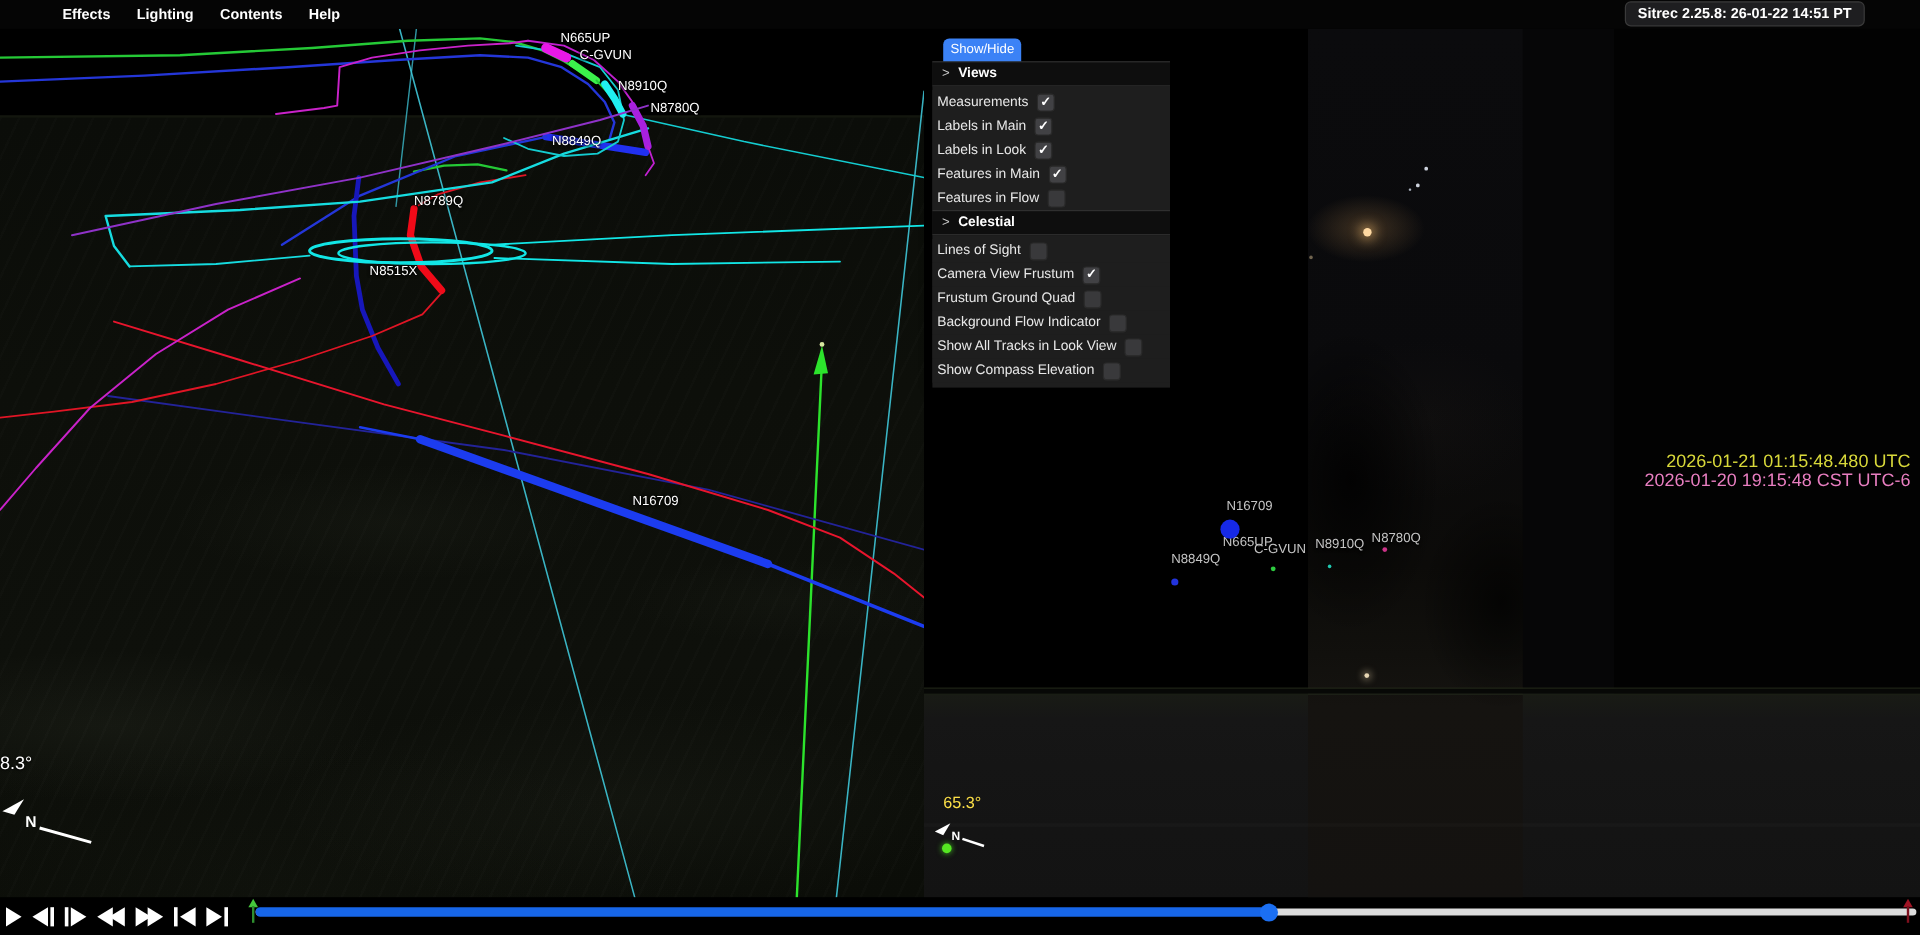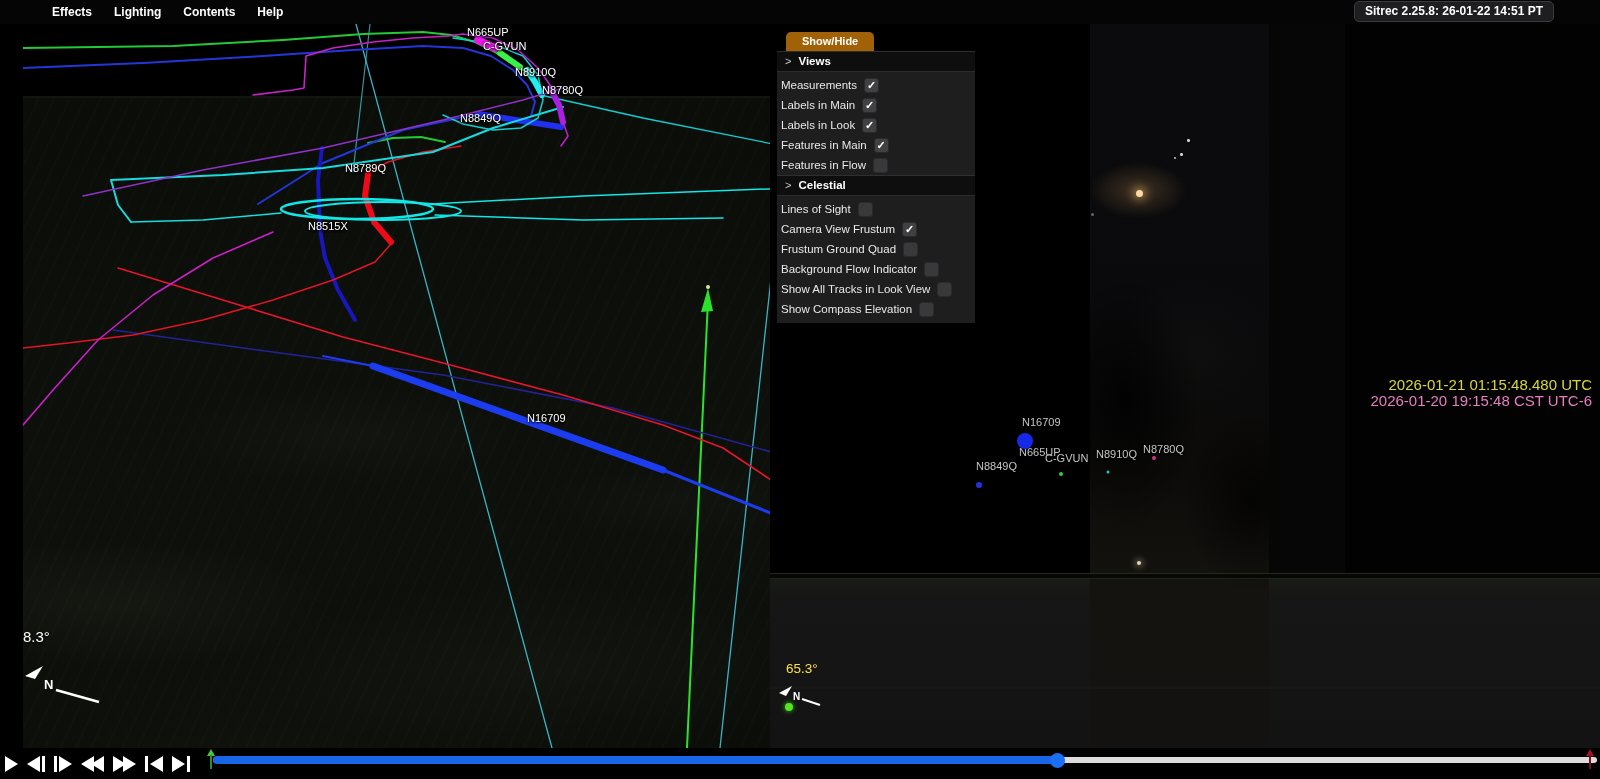--- a/index.html
+++ b/index.html
@@ -10,21 +10,21 @@
   .menubar{position:absolute;left:0;top:0;width:1600px;height:24px;background:#050505;
            display:flex;align-items:center;z-index:30;color:#fff;font-size:12px;font-weight:700;}
   .menu-item{padding:0 11px;cursor:default;white-space:nowrap;}
   .menu-item:first-child{padding-left:2px;}
   .menu-right{display:flex;margin-left:50px;}
   .version-badge{position:absolute;right:46px;top:1px;height:19px;line-height:19px;padding:0 10px;
                  background:#1e1e20;border:1px solid #3a3a3a;border-radius:5px;color:#fff;
                  font-size:12px;font-weight:700;text-align:center;}
 
   
-  .main-view{position:absolute;left:0;top:24px;width:852px;height:724px;background:#000;overflow:hidden;z-index:1;margin-left:23px;}
+  .main-view{position:absolute;left:0;top:24px;width:852px;height:724px;background:#000;overflow:hidden;z-index:1;}
   .terrain{position:absolute;left:0;top:73px;width:770px;height:651px;
     background:
       repeating-linear-gradient(115deg, rgba(255,255,255,0.012) 0 2px, transparent 2px 14px),
       radial-gradient(ellipse 320px 90px at 12% 78%, rgba(96,104,84,0.10), transparent 70%),
       radial-gradient(ellipse 420px 130px at 68% 88%, rgba(90,98,80,0.08), transparent 70%),
       radial-gradient(ellipse 260px 70px at 42% 52%, rgba(100,110,88,0.06), transparent 70%),
       radial-gradient(ellipse 200px 50px at 85% 62%, rgba(90,100,80,0.05), transparent 70%),
       radial-gradient(ellipse 500px 200px at 30% 100%, rgba(70,78,60,0.07), transparent 70%),
       linear-gradient(180deg,#0b0d09 0%,#0d0f0a 35%,#0e100b 70%,#0b0d08 100%);}
   .horizon{position:absolute;left:0;top:72px;width:770px;height:2px;background:#13160e;}
@@ -61,22 +61,22 @@
 
   
   #labels-layer{position:absolute;left:0;top:0;width:1600px;height:662px;z-index:8;pointer-events:none;}
   .ac-label{position:absolute;font-size:11px;white-space:nowrap;}
   .ac-label.main{color:#fff;text-shadow:0 0 3px #000,0 1px 2px #000;font-weight:400;}
   .ac-label.look{color:#c4c4c4;text-shadow:0 1px 2px #000;}
   .track-dot{position:absolute;border-radius:50%;transform:translate(-50%,-50%);}
 
   
   .show-hide{position:absolute;left:777px;top:32px;width:198px;z-index:15;font-size:11.5px;}
-  .sh-tab{display:inline-block;margin-left:9px;background:#a16207;color:#fff;font-size:11px;font-weight:700;
-          padding:3px 16px 4px;border-radius:5px 5px 0 0;cursor:default;}
+  .sh-tab{display:inline-block;margin-left:9px;background:#3b82f6;color:#fff;font-size:11px;font-weight:400;
+          padding:3px 6px 4px;border-radius:5px 5px 0 0;cursor:default;}
   .sh-body{background:#1e1e1e;padding-bottom:4px;box-shadow:0 2px 8px rgba(0,0,0,.6);}
   .sh-header{height:19px;line-height:19px;background:#0e0e0e;border-top:1px solid #2f2f2f;border-bottom:1px solid #2b2b2b;
              color:#fff;font-weight:700;padding-left:8px;margin-bottom:3px;cursor:default;}
   .sh-arrow{color:#ccc;font-weight:400;margin-right:7px;font-size:11px;}
   .sh-row{height:20px;display:flex;align-items:center;padding-left:4px;color:#e8e8e8;background:#1e1e1e;cursor:default;}
   .sh-check{width:13px;height:13px;margin-left:7px;border-radius:3px;background:#39393b;border:1px solid #2a2a2a;
             display:flex;align-items:center;justify-content:center;color:#fff;font-size:11px;font-weight:700;line-height:12px;}
   .sh-check.on{background:#414144;}
 
   

